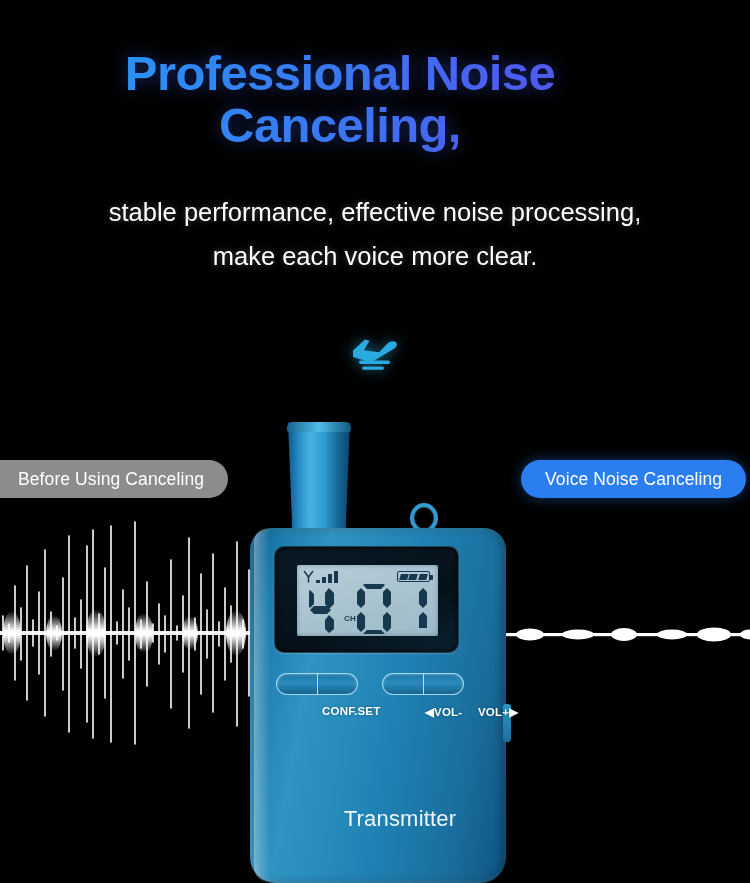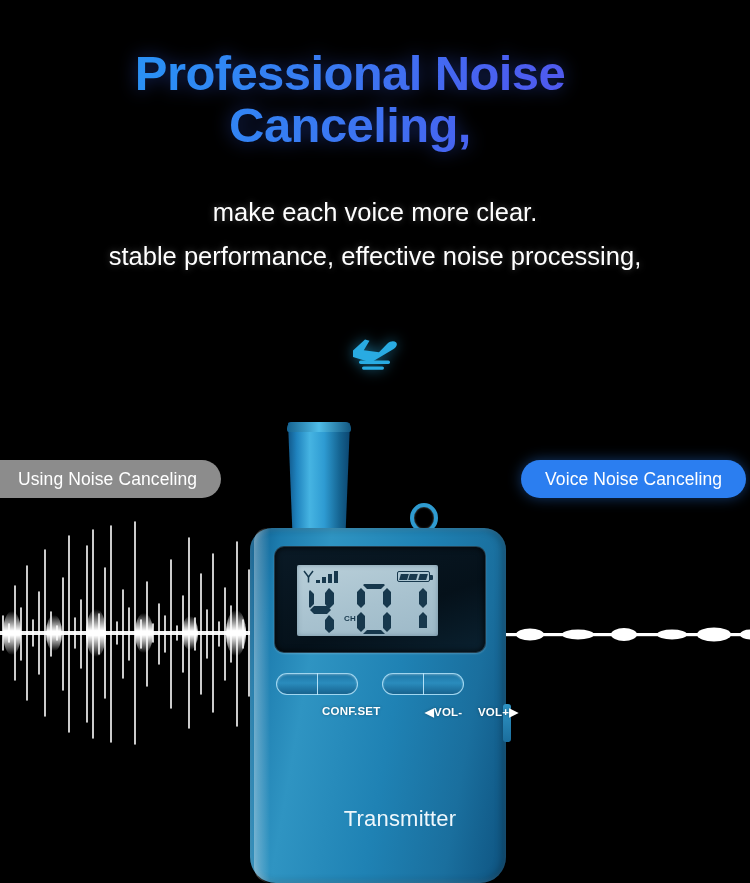--- a/index.html
+++ b/index.html
@@ -6,21 +6,21 @@
   html,body { background:#000; }
   body {
     width:750px; height:883px;
     font-family:"Liberation Sans", sans-serif;
     overflow:hidden; position:relative;
   }
   .stage { position:relative; width:750px; height:883px; background:#000; overflow:hidden; }
 
   
   .headline {
-    position:absolute; top:48px; left:16px; width:668px;
+    position:absolute; top:48px; left:6px; width:668px;
     text-align:center; line-height:1.06;
     font-size:49px; font-weight:bold; letter-spacing:-0.6px;
     background:linear-gradient(100deg,#2a9df4 0%,#2b8ef5 22%,#3a78f2 48%,#4a5ff0 72%,#5b4fe8 100%);
     -webkit-background-clip:text; background-clip:text;
     color:transparent; -webkit-text-fill-color:transparent;
     filter:drop-shadow(0 0 9px rgba(50,90,230,.45));
   }
   .headline .l2 { display:block; }
 
   
@@ -91,21 +91,21 @@
     border-radius:22px 0 0 26px; pointer-events:none;
   }
   .side-btn {
     position:absolute; right:-5px; top:176px; width:8px; height:38px;
     background:linear-gradient(180deg,#2f95c6,#1b6e9d);
     border-radius:3px;
   }
 
   
   .lcd-bezel {
-    position:absolute; left:24px; top:18px; width:212px; height:107px;
+    position:absolute; left:24px; top:18px; width:185px; height:107px;
     background:linear-gradient(160deg,#0a1a26,#05111a 60%,#0a2130);
     border-radius:10px;
     box-shadow:inset 0 0 6px rgba(0,0,0,.9), 0 1px 2px rgba(255,255,255,.18);
     border:1px solid rgba(140,200,230,.22);
   }
   .lcd {
     position:absolute; left:22px; top:18px; width:141px; height:71px;
     background:linear-gradient(165deg,#b9cfd9,#a8c2cf 55%,#9db9c8);
     border-radius:2px;
     box-shadow:inset 0 0 5px rgba(60,90,110,.45);
@@ -167,22 +167,22 @@
 </head>
 <body>
 
 <div class="stage">
 
   <h1 class="headline">
     <span class="l1">Professional Noise Canceling,</span>
   </h1>
 
   <p class="subtitle">
+    <span>stable performance, effective noise processing,</span>
     <span>make each voice more clear.</span>
-    <span>stable performance, effective noise processing,</span>
   </p>
 
   <div class="plane-wrap">
     <svg width="52" height="40" viewBox="0 0 52 40">
       <path d="M4 19.5 L16 8.5 L20.5 9.8 L14.8 19.2 L30 21.2 L38.5 12.5 C41 10 45 9.6 47 11.2 C48.8 12.8 47.6 16 44.6 18 L22 31.5 L4 26 Z" fill="#29abe2"></path>
       <rect x="10" y="29.5" width="31" height="3.4" rx="1.7" fill="#29abe2"></rect>
       <rect x="13" y="35.5" width="22" height="3.2" rx="1.6" fill="#29abe2"></rect>
     </svg>
   </div>
 
@@ -261,21 +261,21 @@
       <ellipse cx="30" cy="44.5" rx="14" ry="6"></ellipse>
       <ellipse cx="78" cy="44.5" rx="16" ry="5"></ellipse>
       <ellipse cx="124" cy="44.5" rx="13" ry="6.5"></ellipse>
       <ellipse cx="172" cy="44.5" rx="15" ry="5"></ellipse>
       <ellipse cx="214" cy="44.5" rx="17" ry="7"></ellipse>
       <ellipse cx="250" cy="44.5" rx="10" ry="5"></ellipse>
     </g>
   </svg>
 
   <div class="badge badge-before">
-    <span>Using Noise Canceling</span>
+    <span>Before Using Canceling</span>
   </div>
   <div class="badge badge-after">
     <span>Voice Noise Canceling</span>
   </div>
 
   <div class="device">
 
     <div class="antenna"></div>
     <div class="antenna-top"></div>
     <div class="lanyard"></div>

